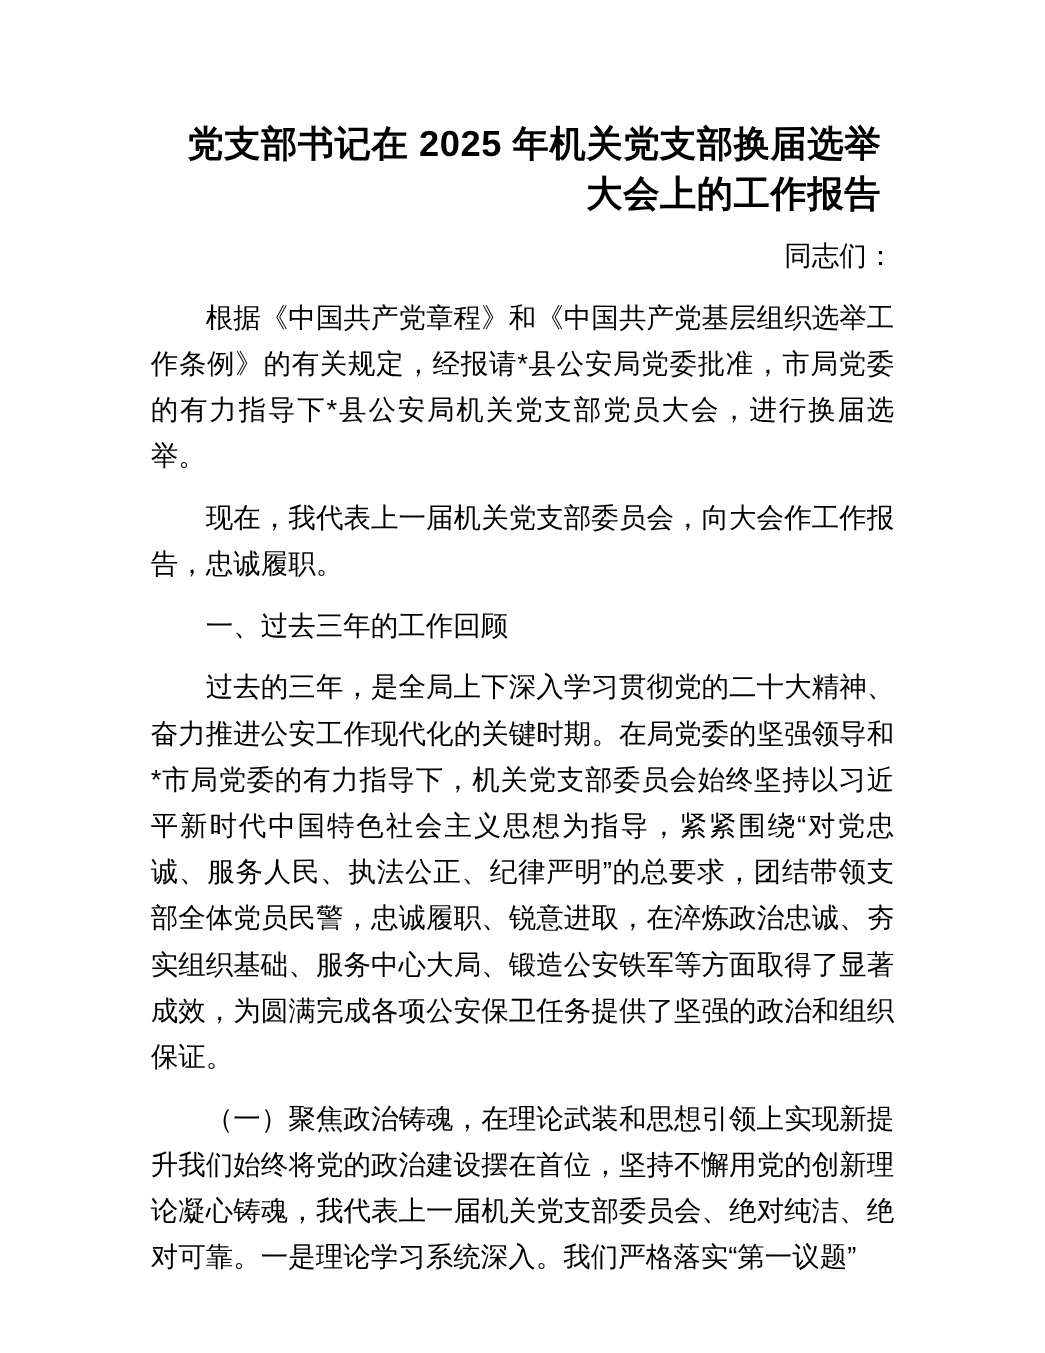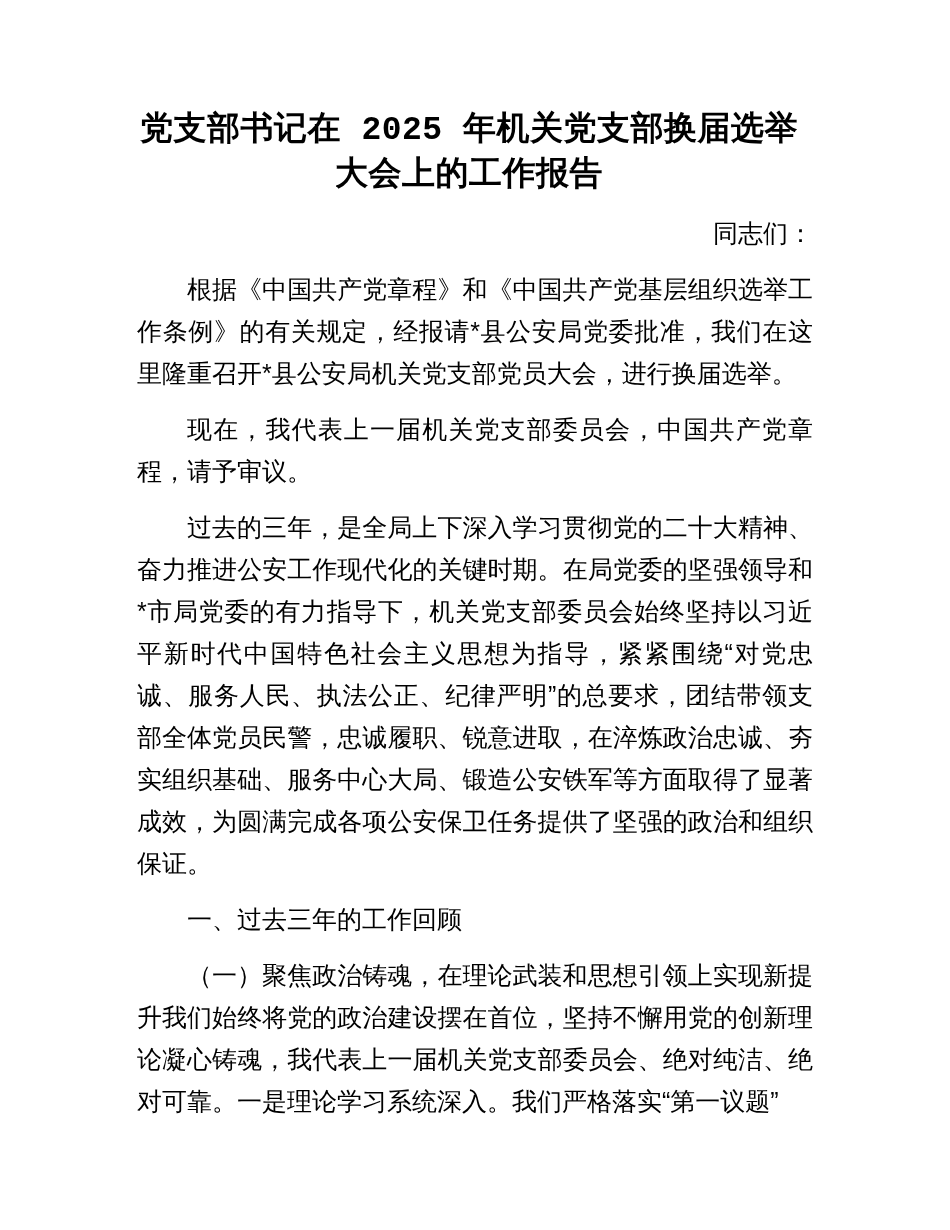--- a/index.html
+++ b/index.html
@@ -19,23 +19,22 @@
     width: 950px;
     height: 1230px;
     padding: 108px 137px 40px 137px;
     background: #ffffff;
   }
   .doc-title {
     margin: 0 12px 14px 0;
     font-size: 33px;
     line-height: 45px;
     font-weight: 700;
-    text-align: center;
+    text-align: right;
     letter-spacing: 0.5px;
-    font-family: Liberation Mono, monospace;
   }
   .para {
     margin: 0 0 14px 0;
     font-size: 25px;
     line-height: 42px;
     font-weight: 400;
     text-align: justify;
     text-indent: 2em;
     word-break: break-all;
     overflow-wrap: break-word;
@@ -48,22 +47,22 @@
   }
 </style>
 </head>
 <body>
 
 <div class="page">
   <h1 class="doc-title">党支部书记在 2025 年机关党支部换届选举大会上的工作报告</h1>
 
   <p class="para salutation">同志们：</p>
 
-  <p class="para">根据《中国共产党章程》和《中国共产党基层组织选举工作条例》的有关规定，经报请*县公安局党委批准，我们在这里隆重召开*县公安局机关党支部党员大会，进行换届选举。</p>
+  <p class="para">根据《中国共产党章程》和《中国共产党基层组织选举工作条例》的有关规定，经报请*县公安局党委批准，市局党委的有力指导下*县公安局机关党支部党员大会，进行换届选举。</p>
 
-  <p class="para">现在，我代表上一届机关党支部委员会，中国共产党章程，请予审议。</p>
+  <p class="para">现在，我代表上一届机关党支部委员会，向大会作工作报告，忠诚履职。</p>
+
+  <p class="para section-heading">一、过去三年的工作回顾</p>
 
   <p class="para">过去的三年，是全局上下深入学习贯彻党的二十大精神、奋力推进公安工作现代化的关键时期。在局党委的坚强领导和*市局党委的有力指导下，机关党支部委员会始终坚持以习近平新时代中国特色社会主义思想为指导，紧紧围绕“对党忠诚、服务人民、执法公正、纪律严明”的总要求，团结带领支部全体党员民警，忠诚履职、锐意进取，在淬炼政治忠诚、夯实组织基础、服务中心大局、锻造公安铁军等方面取得了显著成效，为圆满完成各项公安保卫任务提供了坚强的政治和组织保证。</p>
-
-  <p class="para section-heading">一、过去三年的工作回顾</p>
 
   <p class="para">（一）聚焦政治铸魂，在理论武装和思想引领上实现新提升我们始终将党的政治建设摆在首位，坚持不懈用党的创新理论凝心铸魂，我代表上一届机关党支部委员会、绝对纯洁、绝对可靠。一是理论学习系统深入。我们严格落实“第一议题”</p>
 </div>
 
 </body></html>

